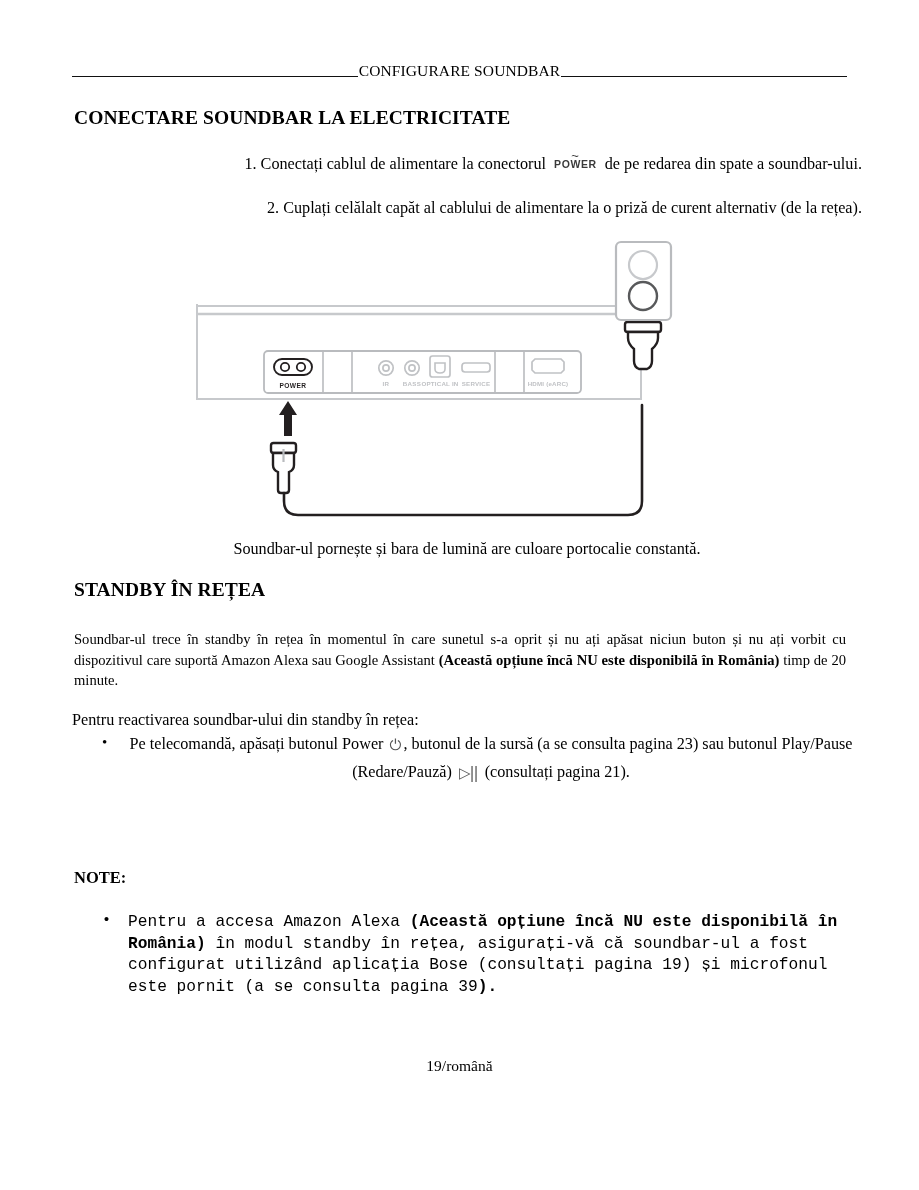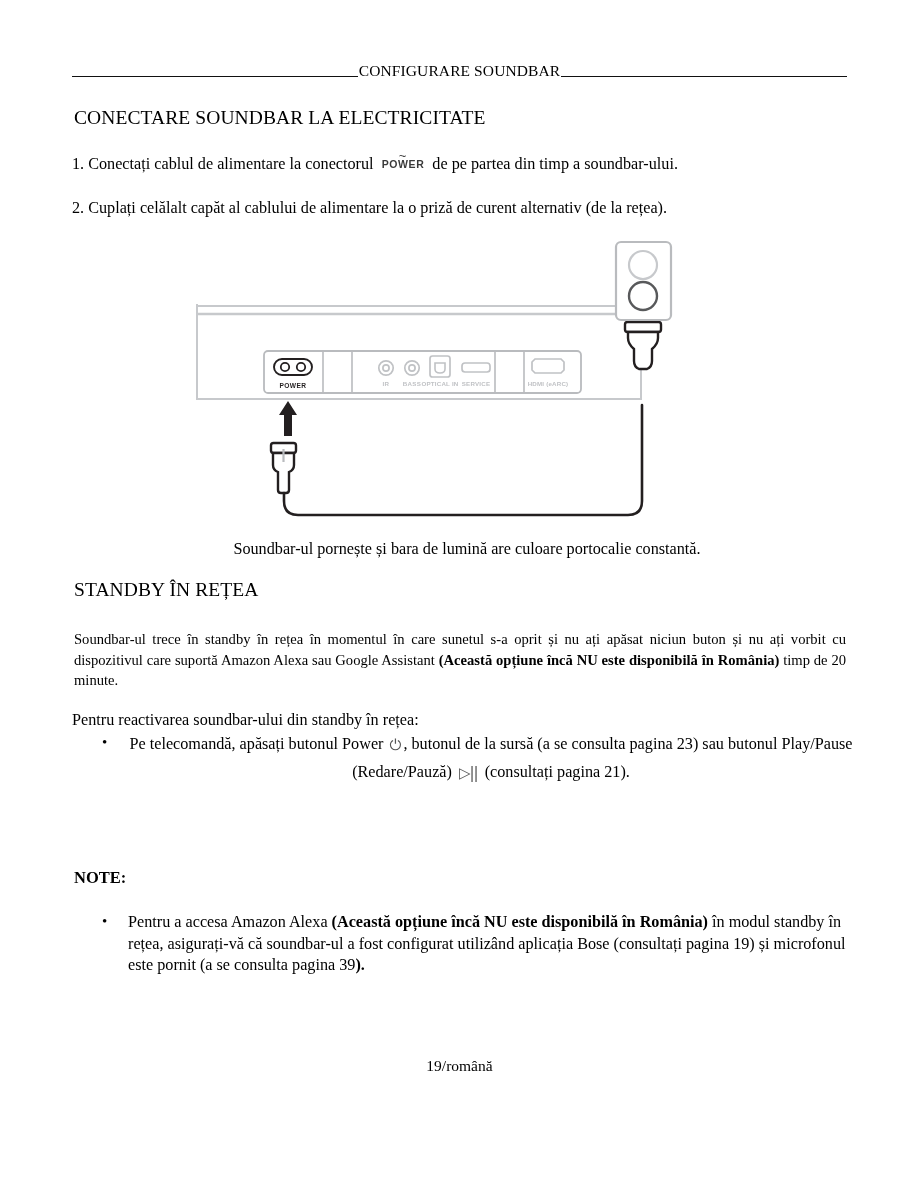--- a/index.html
+++ b/index.html
@@ -43,40 +43,41 @@
     padding: 0 1px;
     white-space: nowrap;
     font-size: 15.5px;
   }
 
   
   h1.sec {
     position: absolute;
     margin: 0;
     font-size: 19.5px;
-    font-weight: normal;
+    font-weight: bold;
     letter-spacing: 0.1px;
   }
   #h-conectare { left: 74px; top: 107px; }
   #h-standby   { left: 74px; top: 579px; }
 
   h2.note {
     position: absolute;
     left: 74px;
     top: 868px;
     margin: 0;
     font-size: 16.5px;
     font-weight: bold;
   }
 
   
   .p {
     position: absolute;
     font-size: 16.2px;
     line-height: 1.32;
+    text-align: right;
   }
   #step1 { left: 72px; top: 154px; width: 790px; }
   #step2 { left: 72px; top: 198px; width: 790px; }
 
   #caption {
     position: absolute;
     left: 72px; top: 540px;
     width: 790px;
     text-align: center;
     font-size: 16.2px;
@@ -117,21 +118,21 @@
     content: "\2022";
     position: absolute;
     left: 28px;
     top: -1px;
     font-size: 15px;
   }
   #list-react { left: 74px; top: 731px; width: 780px; }
   #list-react > li { line-height: 1.72; }
   #list-note  { left: 74px; top: 912px; width: 780px; }
   #list-note > li { text-align: justify; line-height: 1.34; margin-bottom: 3px;}
-  #list-note > li:first-child { text-align: left; }
+  #list-note > li:first-child { text-align: left; font-family: Liberation Mono, monospace; }
 
   b, .b { font-weight: bold; }
 
   
   .ico {
     display: inline-block;
     vertical-align: -2px;
     font-family: "DejaVu Sans", sans-serif;
   }
   .ico-power-ac {
@@ -197,21 +198,21 @@
     <span class="rule"></span>
   </div>
 
   <h1 class="sec" id="h-conectare">CONECTARE SOUNDBAR LA ELECTRICITATE</h1>
 
   <div class="p" id="step1">
     <span>1. Conectați cablul de alimentare la conectorul</span>
     <span class="ico-power-ac">
       <span class="tilde">~</span><span>POWER</span>
     </span>
-    <span>de pe partea din timp a soundbar-ului.</span>
+    <span>de pe redarea din spate a soundbar-ului.</span>
   </div>
 
   <div class="p" id="step2">2. Cuplați celălalt capăt al cablului de alimentare la o priză de curent alternativ (de la rețea).</div>
 
   <div id="diagram">
     <svg width="590" height="292" viewBox="0 0 590 292" xmlns="http://www.w3.org/2000/svg">
 
       <g>
 
         <line x1="6" y1="68" x2="452" y2="68" stroke="#c7c9cc" stroke-width="2.2"></line>

